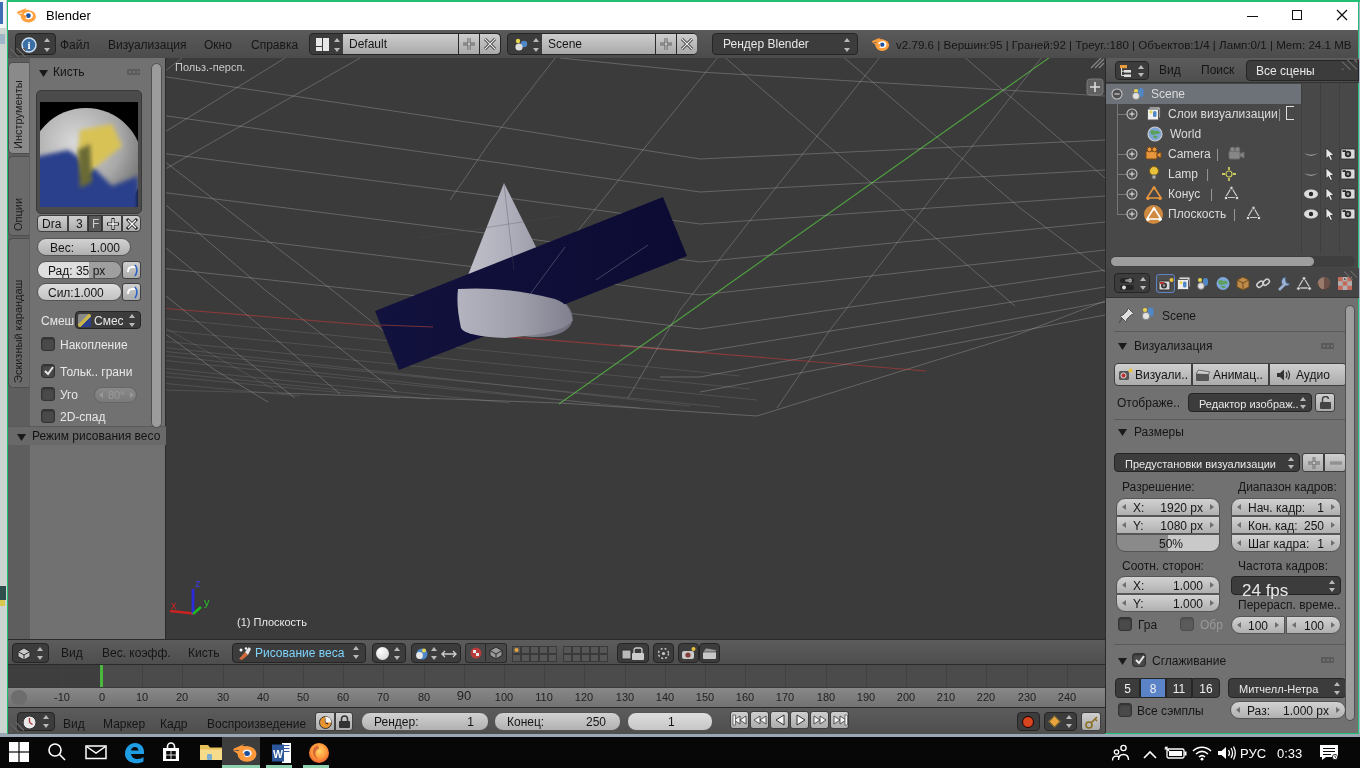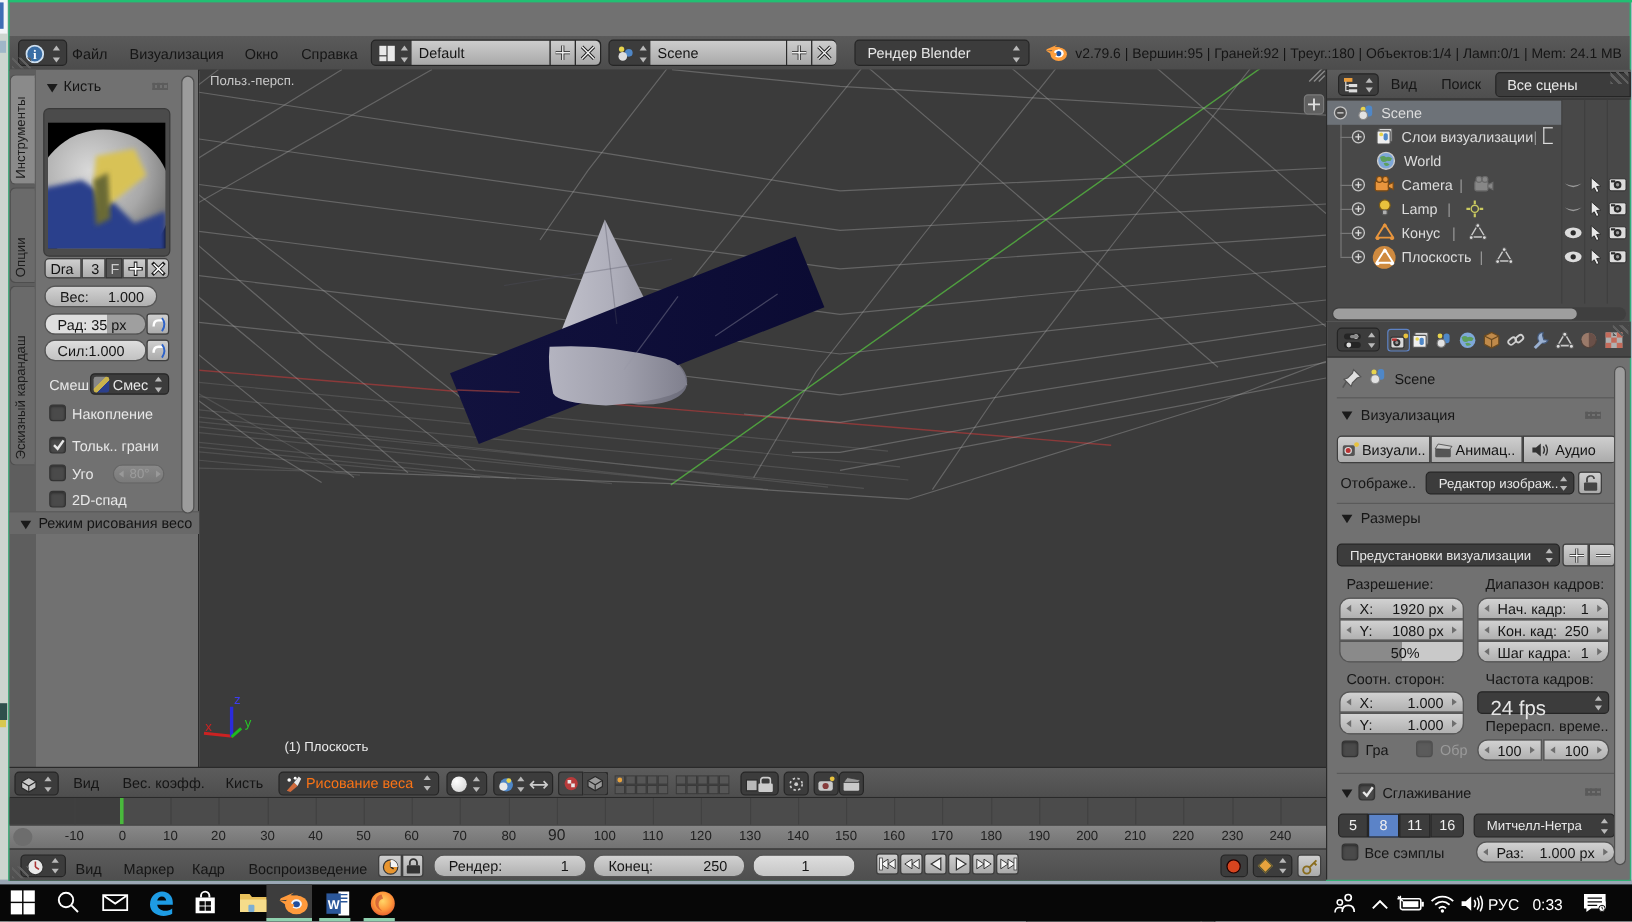--- a/index.html
+++ b/index.html
@@ -27,20 +27,35 @@
 <div class="abs" style="left:0;top:0;width:6px;height:28px;background:#f2f5f8;"></div>
 <div class="abs" style="left:0;top:2px;width:3px;height:22px;background:#3e6db5;"></div>
 <div class="abs" style="left:0;top:34px;width:5px;height:10px;background:#9fb6c8;"></div>
 <div class="abs" style="left:0;top:586px;width:6px;height:14px;background:#2e4f4c;"></div>
 <div class="abs" style="left:0;top:600px;width:5px;height:6px;background:#d8c84f;"></div>
 <div class="abs" style="left:7px;top:0;width:1353px;height:2px;background:#21bf73;z-index:50;"></div>
 
 <div class="abs" style="left:0;top:733px;width:1360px;height:5px;background:#9aa7b4;"></div>
 
 <div id="win" class="abs">
+<div id="titlebar" class="abs">
+ <svg class="abs" style="left:8px;top:3px" width="22" height="22" viewBox="0 0 24 24">
+<ellipse cx="13.5" cy="13.5" rx="8.2" ry="6.8" fill="#ff9f3d"></ellipse>
+<ellipse cx="13.5" cy="12.6" rx="5.0" ry="4.2" fill="#fff"></ellipse>
+<circle cx="13.5" cy="12.8" r="2.6" fill="#1b52a5"></circle>
+<path d="M1,10 L12,9 L15,6.5 L9.5,6 L12,4 L1.5,8.5 Z" fill="#ff9f3d"></path>
+<path d="M1,10 L10,16 L12,13 L6,10.5 Z" fill="#ff9f3d"></path>
+</svg>
+ <span class="abs" style="left:38px;top:7px;">Blender</span>
+ <span class="abs" style="left:1239px;top:4px;width:11px;height:1px;border-top:1px solid #111;margin-top:11px;"></span>
+ <div class="abs" style="left:1284px;top:9px;width:10px;height:10px;border:1.2px solid #111;"></div>
+ <svg class="abs" style="left:1328px;top:8px" width="12" height="12">
+          <path d="M1,1 L11,11 M11,1 L1,11" stroke="#111" stroke-width="1.3"></path>
+        </svg>
+</div>
 <div id="infobar" class="abs">
  <div class="abs wdark" style="left:7px;top:3px;width:41px;height:22px;">
    <svg class="abs" style="left:5px;top:3px" width="16" height="16">
             <circle cx="8" cy="8" r="7" fill="#3a6ea5" stroke="#cfe0f0" stroke-width="1.5"></circle>
             <text x="8" y="12" font-size="11" font-weight="bold" fill="#fff" text-anchor="middle" font-family="Liberation Serif">i</text>
           </svg>
    <span class="updn up abs" style="left:28px;top:4px;"></span>
           <span class="updn dn abs" style="left:28px;top:14px;"></span>
  </div>
  <span class="menutxt abs" style="left:52px;top:8px;">Файл</span>
@@ -318,21 +333,21 @@
  <span class="menutxt abs" style="left:53px;top:6px;">Вид</span>
         <span class="menutxt abs" style="left:94px;top:6px;">Вес. коэфф.</span>
         <span class="menutxt abs" style="left:180px;top:6px;">Кисть</span>
  <div class="abs wdark" style="left:224px;top:3px;width:134px;height:20px;">
   <svg width="15" height="15" style="position:absolute;left:4px;top:2px">
             <path d="M2,13 L8,6 L11,9 L5,14 Z" fill="#d06a3a"></path>
             <path d="M8,6 L12,1 L14,3 L11,9 Z" fill="#e8e8e8"></path>
             <circle cx="4" cy="4" r="1.5" fill="#fff"></circle>
             <circle cx="9" cy="2.5" r="1.2" fill="#fff"></circle>
           </svg>
-  <span class="abs f12" style="left:22px;top:2px;color:#f97316;">Рисование веса</span>
+  <span class="abs f12" style="left:22px;top:2px;color:#7dd3fc;">Рисование веса</span>
   <span class="updn up abs" style="left:120px;top:2px;"></span>
           <span class="updn dn abs" style="left:120px;top:11px;"></span>
  </div>
  <div class="abs wdark" style="left:364px;top:3px;width:34px;height:20px;">
           <div class="abs" style="left:3px;top:3px;width:13px;height:13px;border-radius:50%;background:radial-gradient(circle at 35% 30%,#fff,#cfcfcf);"></div>
           <span class="updn up abs" style="left:21px;top:3px;"></span>
           <span class="updn dn abs" style="left:21px;top:12px;"></span>
         </div>
  <div class="abs wdark" style="left:403px;top:3px;width:50px;height:20px;">
   <svg width="15" height="15" style="position:absolute;left:2px;top:2px">

